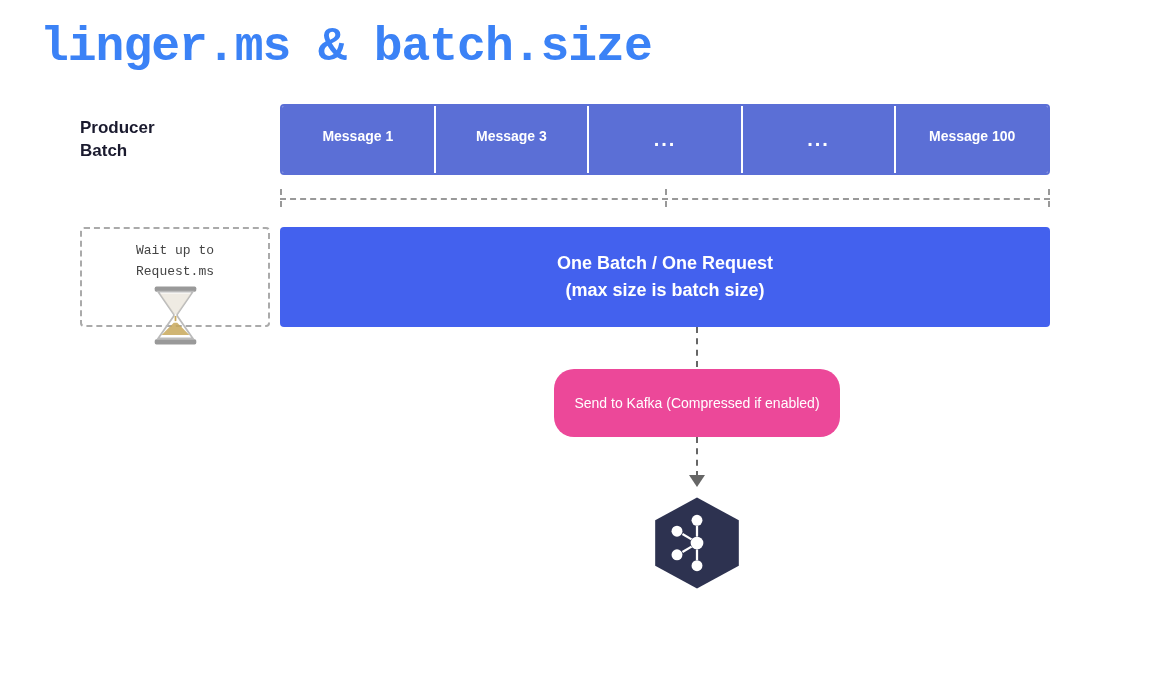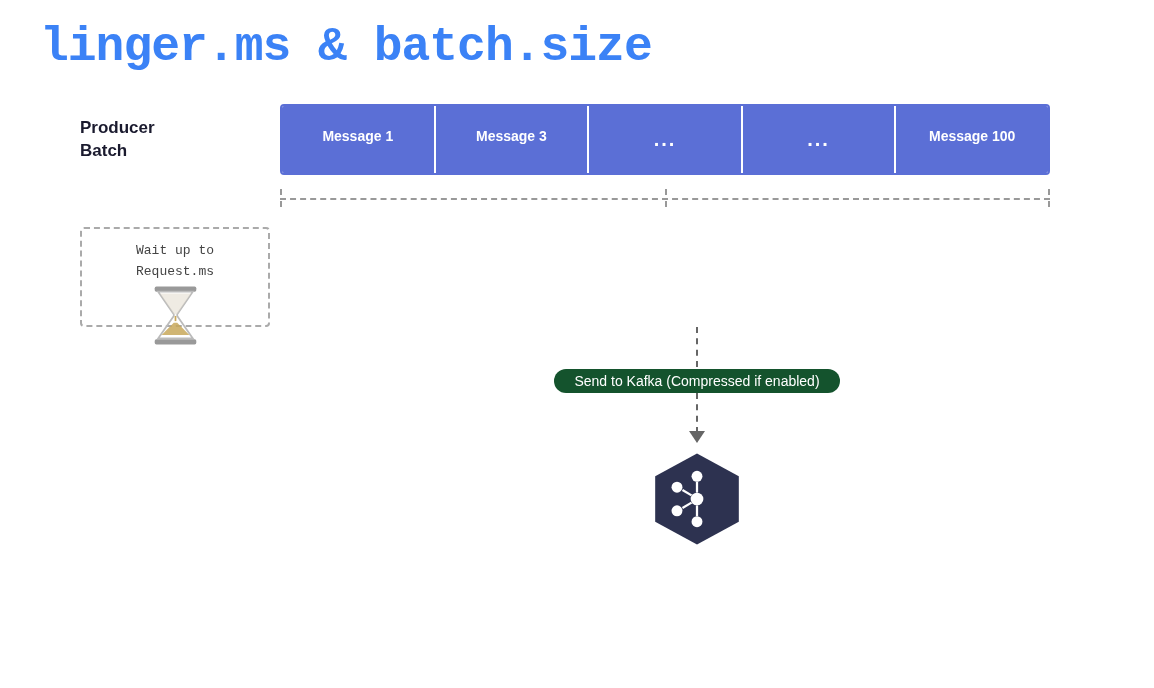--- a/index.html
+++ b/index.html
@@ -202,24 +202,24 @@
     }
 
     .dashed-arrow-line {
       width: 2px;
       height: 40px;
       border-left: 2px dashed #666;
       margin-top: 0;
     }
 
     .send-badge {
-      background: #14532d;
+      background: #ec4899;
       color: #ffffff;
       border-radius: 20px;
-      padding: 4px 20px;
+      padding: 26px 20px;
       font-size: 14px;
       font-weight: 500;
       white-space: nowrap;
       margin-top: 2px;
     }
 
     .dashed-arrow-line-2 {
       width: 2px;
       height: 40px;
       border-left: 2px dashed #666;
@@ -288,20 +288,26 @@
           <path d="M10 10 L28 36 L28 38 L10 64 L50 64 L32 38 L32 36 L50 10 Z" stroke="#bbb" stroke-width="2" fill="none"></path>
 
           <path d="M12 12 L28 36 L32 36 L48 12 Z" fill="#e0d8c8" opacity="0.5"></path>
 
           <path d="M14 60 L28 46 L32 46 L46 60 Z" fill="#c8a85a" opacity="0.85"></path>
 
           <line x1="30" y1="38" x2="30" y2="44" stroke="#c8a85a" stroke-width="2"></line>
         </svg>
       </div>
 
+      <div class="one-batch-box">
+        <div>
+          <div>One Batch / One Request</div>
+          <div>(max size is batch size)</div>
+        </div>
+      </div>
     </div>
 
     <div class="row-arrow">
       <div class="arrow-container">
         <div class="dashed-arrow-line"></div>
         <div class="send-badge">Send to Kafka (Compressed if enabled)</div>
         <div class="dashed-arrow-line-2"></div>
         <div class="arrow-head"></div>
 
         <div class="kafka-hex">

